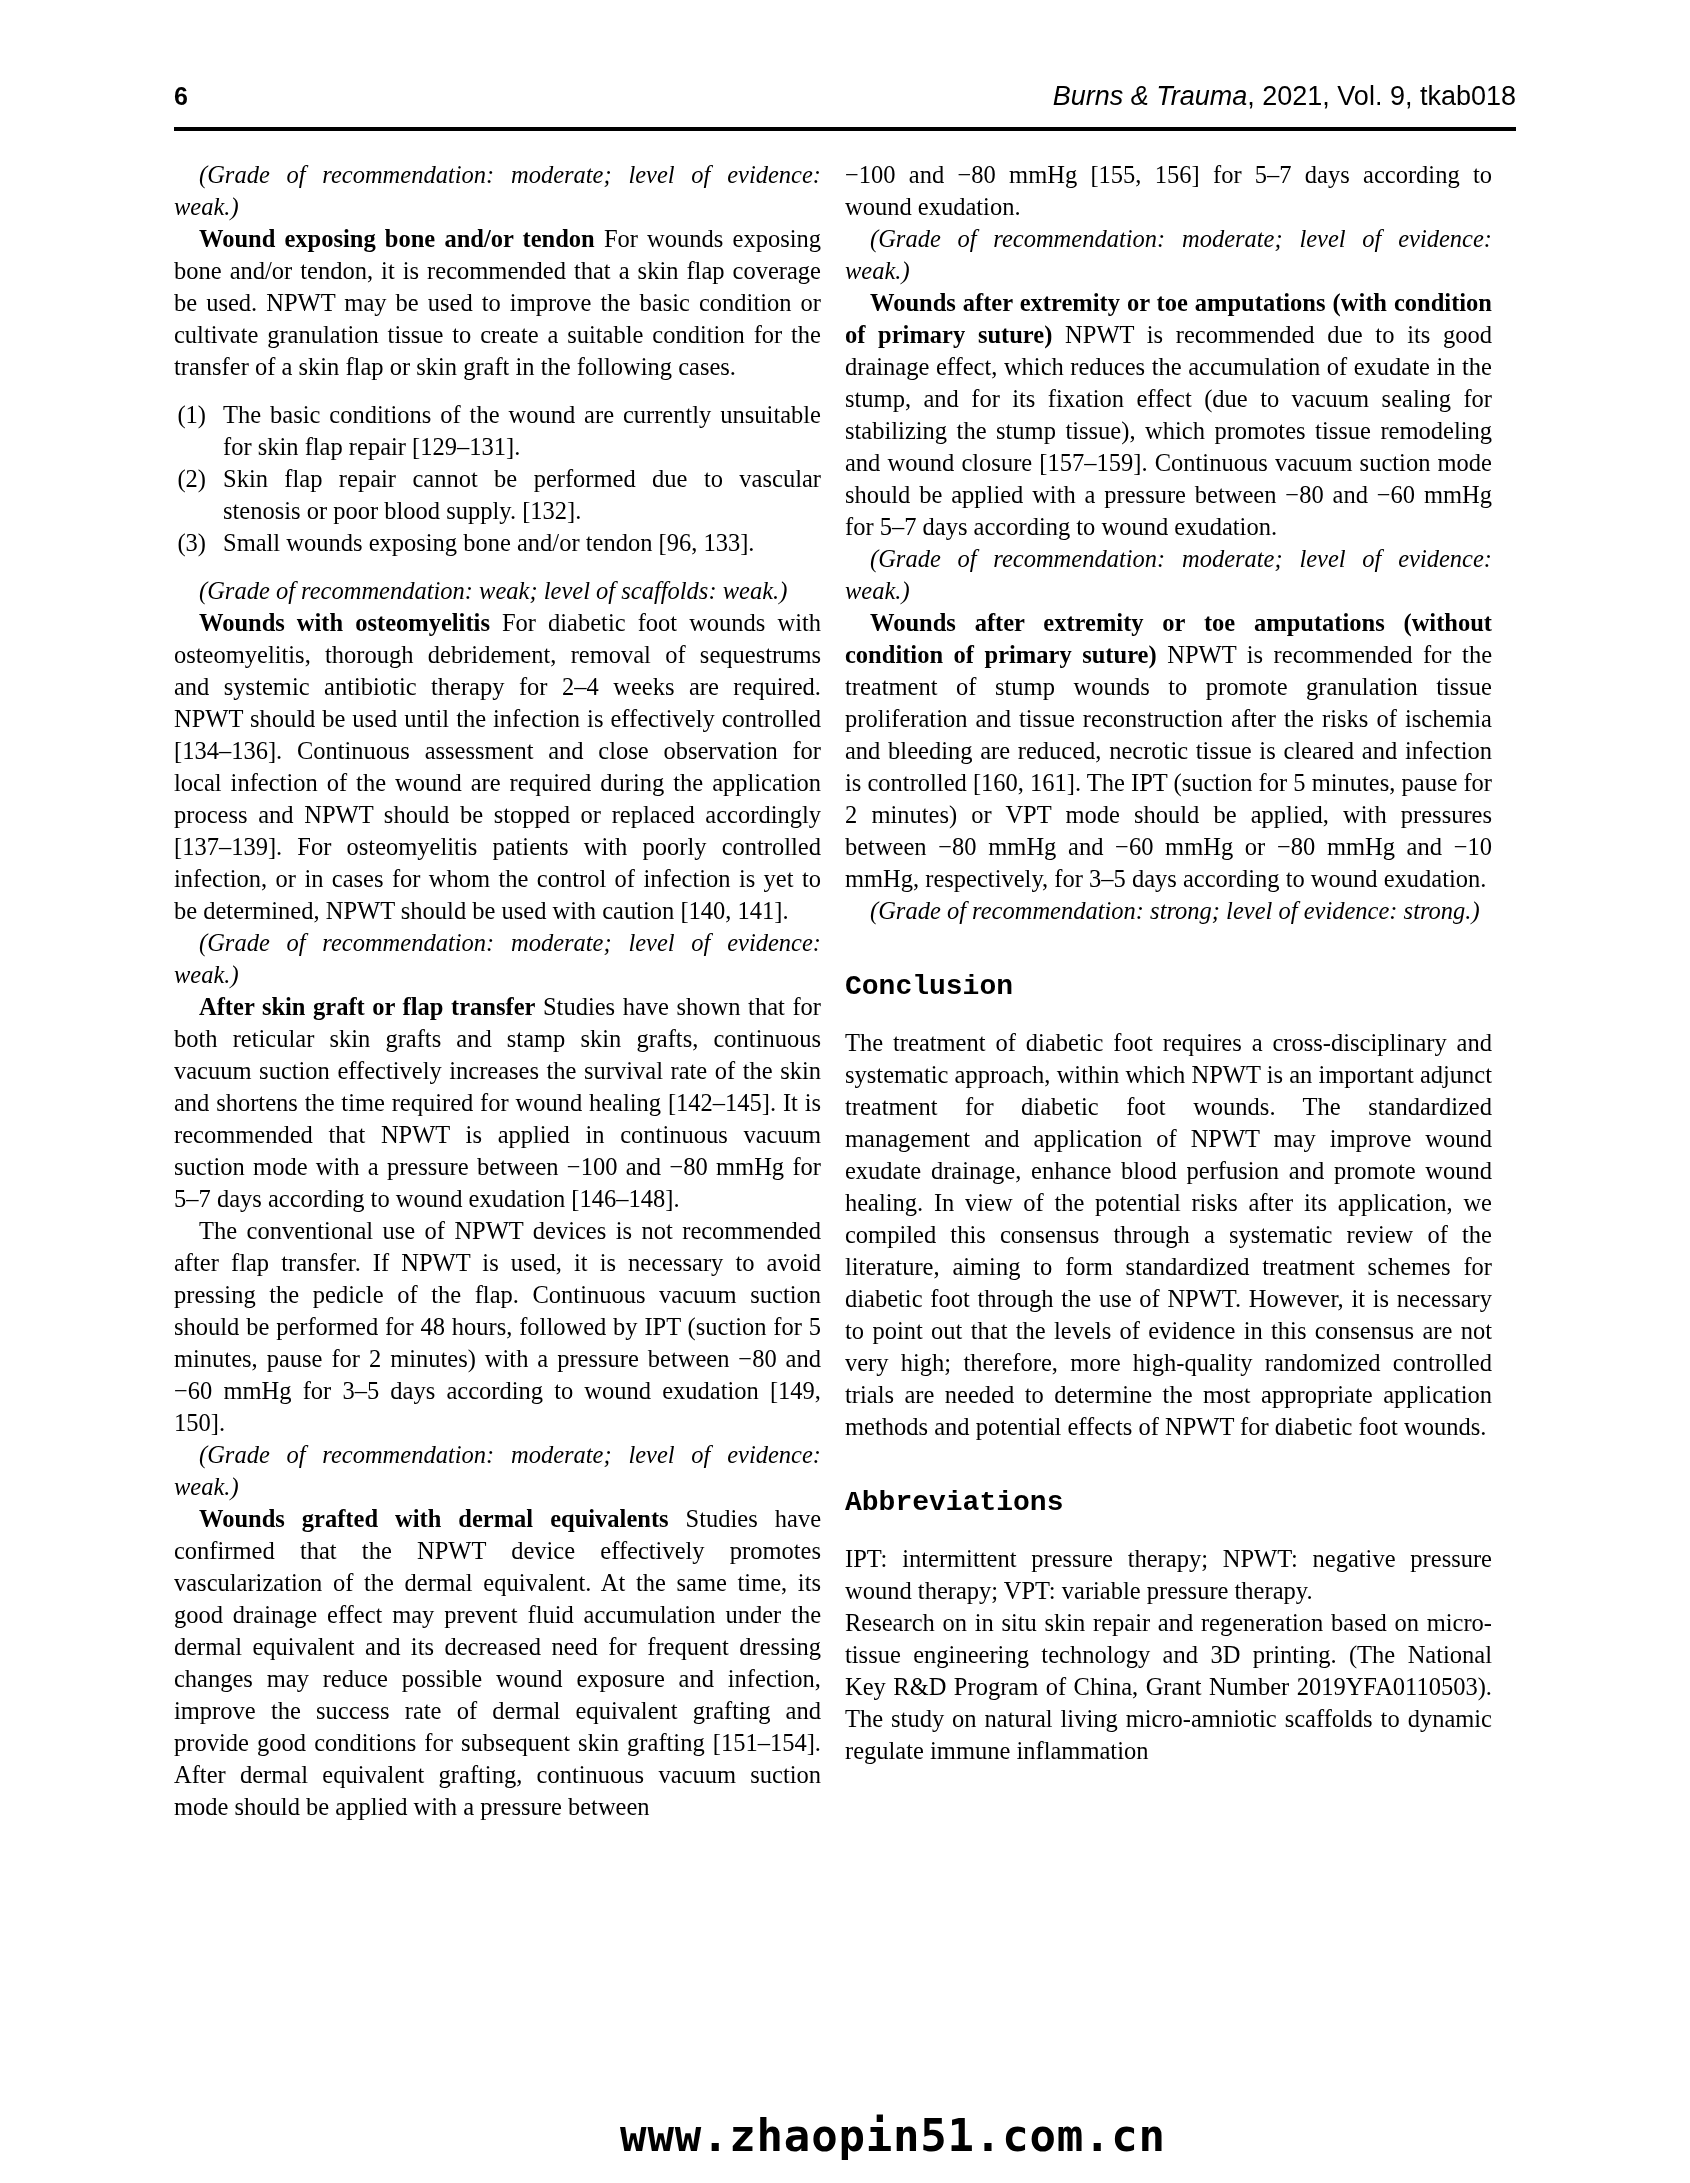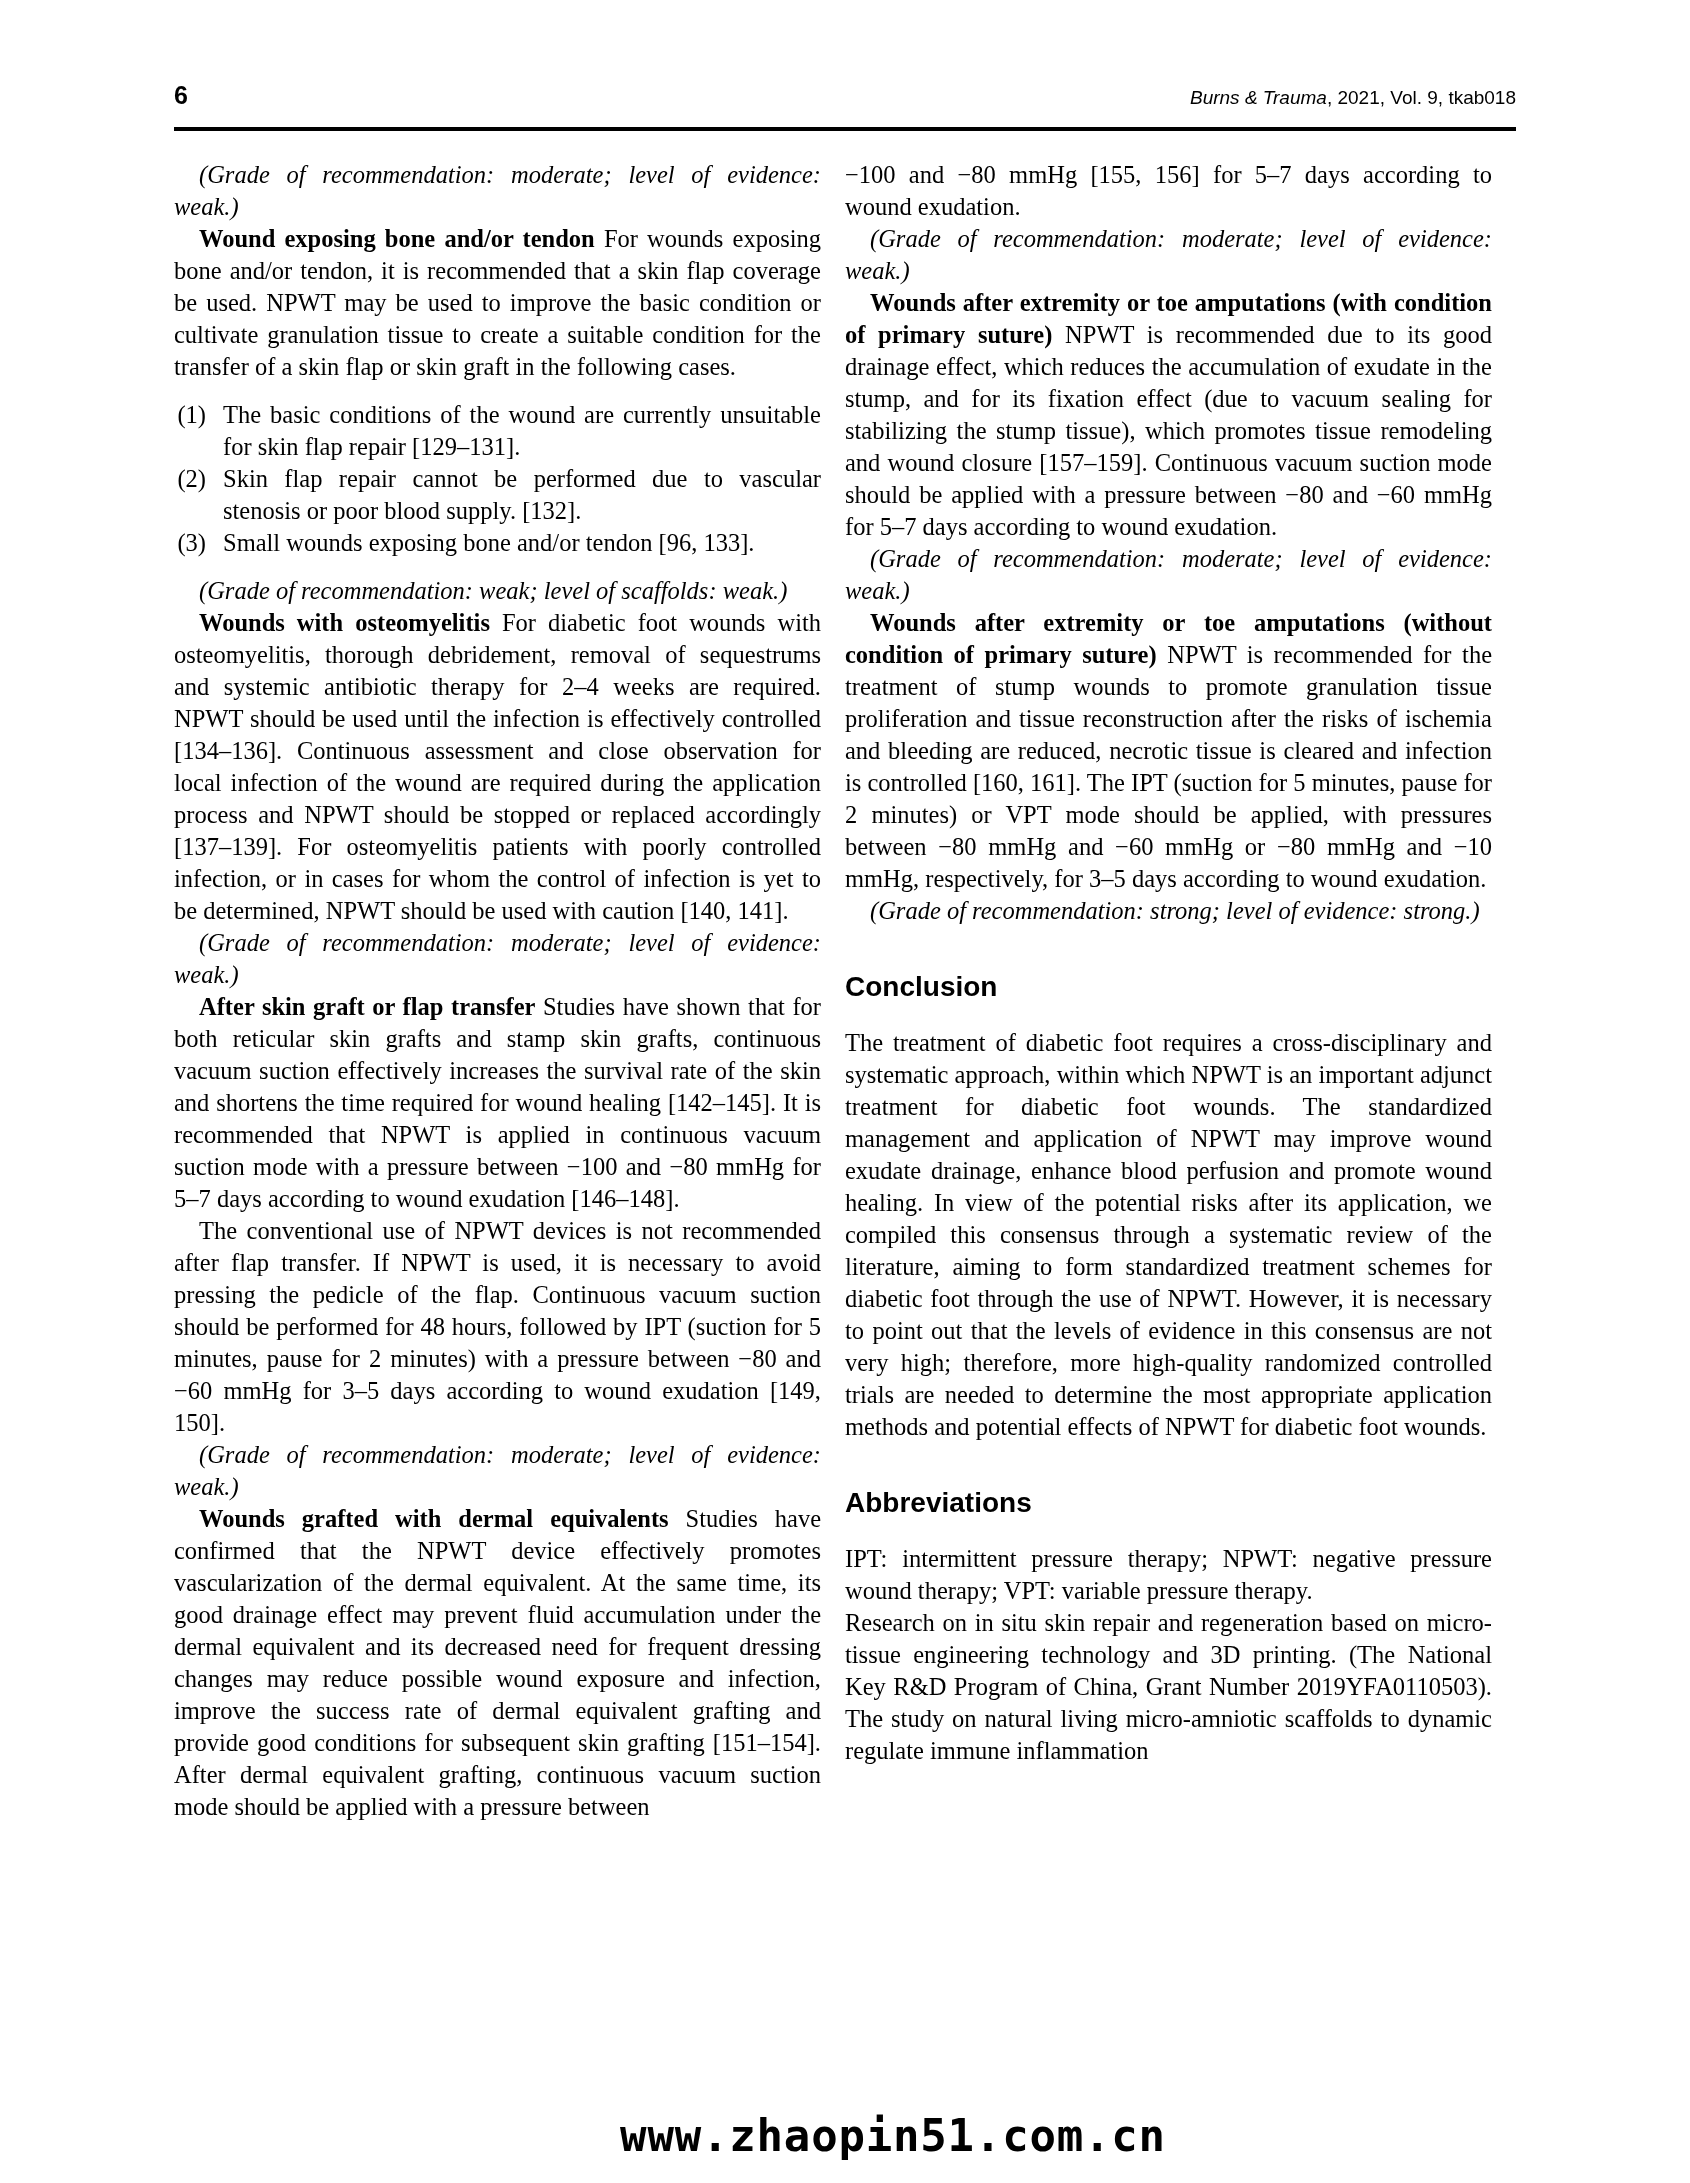--- a/index.html
+++ b/index.html
@@ -20,21 +20,21 @@
     display: flex;
     justify-content: space-between;
     align-items: baseline;
     font-family: "Liberation Sans", sans-serif;
   }
   .page-number {
     font-weight: bold;
     font-size: 25px;
   }
   .journal-ref {
-    font-size: 19px;
+    font-size: 27px;
   }
   .journal-ref .jt-italic { font-style: italic; }
   .header-rule {
     position: absolute;
     left: 174px;
     width: 1342px;
     top: 127px;
     height: 4.2px;
     background: #000000;
   }
@@ -59,21 +59,21 @@
   .num-list { margin: 16px 0; }
   .num-item {
     position: relative;
     padding-left: 49px;
   }
   .num-label {
     position: absolute;
     left: 3.4px;
   }
   .section-heading {
-    font-family: Liberation Sans, sans-serif;
+    font-family: Liberation Mono, monospace;
     font-weight: bold;
     font-size: 28px;
     line-height: 32px;
     text-align: left;
     margin-top: 44px;
     margin-bottom: 24px;
   }
   .watermark {
     position: absolute;
     left: 0;

